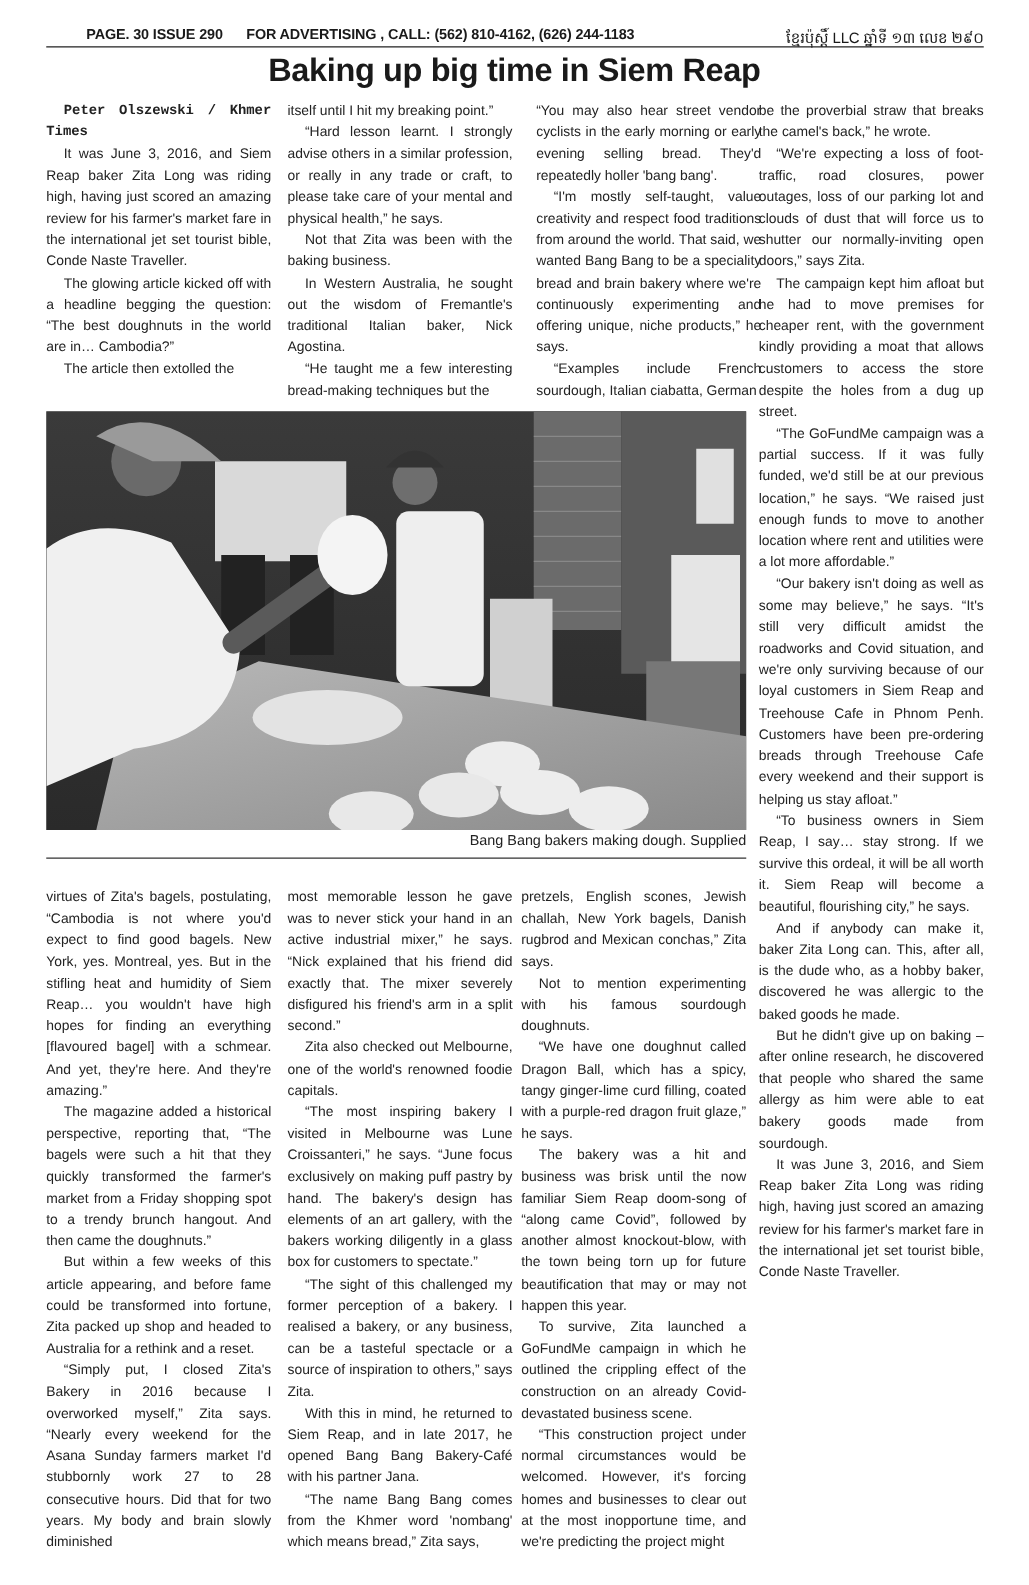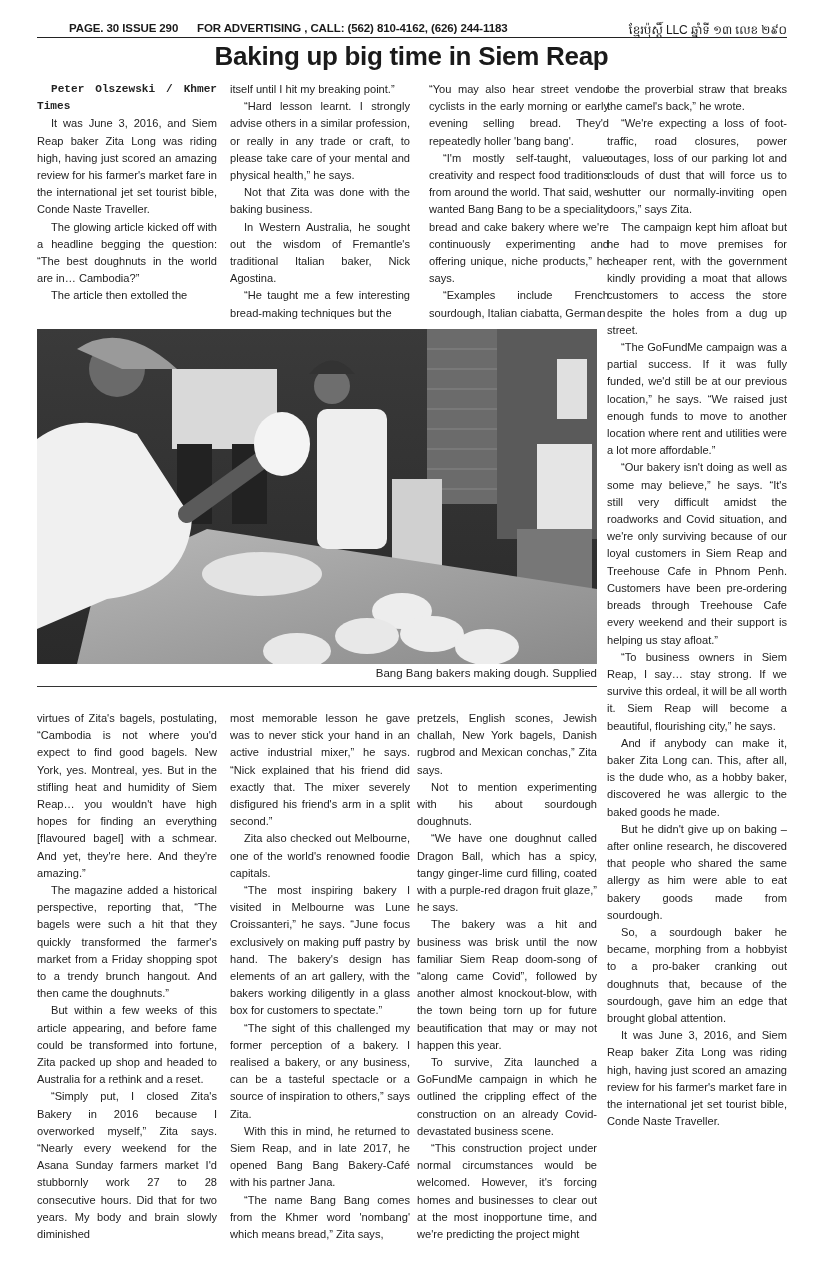--- a/index.html
+++ b/index.html
@@ -48,41 +48,40 @@
 <div class="col c1">
   <p class="byline">Peter Olszewski / Khmer Times</p>
   <p>It was June 3, 2016, and Siem Reap baker Zita Long was riding high, having just scored an amazing review for his farmer's market fare in the international jet set tourist bible, Conde Naste Traveller.</p>
   <p>The glowing article kicked off with a headline begging the question: “The best doughnuts in the world are in… Cambodia?”</p>
   <p>The article then extolled the</p>
 </div>
 
 <div class="col c2">
   <p class="noind">itself until I hit my breaking point.”</p>
   <p>“Hard lesson learnt. I strongly advise others in a similar profession, or really in any trade or craft, to please take care of your mental and physical health,” he says.</p>
-  <p>Not that Zita was done with the baking business.</p>
+  <p>Not that Zita was been with the baking business.</p>
   <p>In Western Australia, he sought out the wisdom of Fremantle's traditional Italian baker, Nick Agostina.</p>
   <p>“He taught me a few interesting bread-making techniques but the</p>
 </div>
 
 <div class="col c3">
   <p class="noind">“You may also hear street vendor cyclists in the early morning or early evening selling bread. They'd repeatedly holler 'bang bang'.</p>
-  <p>“I'm mostly self-taught, value creativity and respect food traditions from around the world. That said, we wanted Bang Bang to be a speciality bread and cake bakery where we're continuously experimenting and offering unique, niche products,” he says.</p>
+  <p>“I'm mostly self-taught, value creativity and respect food traditions from around the world. That said, we wanted Bang Bang to be a speciality bread and brain bakery where we're continuously experimenting and offering unique, niche products,” he says.</p>
   <p>“Examples include French sourdough, Italian ciabatta, German</p>
 </div>
 
 <div class="col c4">
   <p class="noind">be the proverbial straw that breaks the camel's back,” he wrote.</p>
   <p>“We're expecting a loss of foot-traffic, road closures, power outages, loss of our parking lot and clouds of dust that will force us to shutter our normally-inviting open doors,” says Zita.</p>
   <p>The campaign kept him afloat but he had to move premises for cheaper rent, with the government kindly providing a moat that allows customers to access the store despite the holes from a dug up street.</p>
   <p>“The GoFundMe campaign was a partial success. If it was fully funded, we'd still be at our previous location,” he says. “We raised just enough funds to move to another location where rent and utilities were a lot more affordable.”</p>
   <p>“Our bakery isn't doing as well as some may believe,” he says. “It's still very difficult amidst the roadworks and Covid situation, and we're only surviving because of our loyal customers in Siem Reap and Treehouse Cafe in Phnom Penh. Customers have been pre-ordering breads through Treehouse Cafe every weekend and their support is helping us stay afloat.”</p>
   <p>“To business owners in Siem Reap, I say… stay strong. If we survive this ordeal, it will be all worth it. Siem Reap will become a beautiful, flourishing city,” he says.</p>
   <p>And if anybody can make it, baker Zita Long can. This, after all, is the dude who, as a hobby baker, discovered he was allergic to the baked goods he made.</p>
   <p>But he didn't give up on baking – after online research, he discovered that people who shared the same allergy as him were able to eat bakery goods made from sourdough.</p>
-  <p>So, a sourdough baker he became, morphing from a hobbyist to a pro-baker cranking out doughnuts that, because of the sourdough, gave him an edge that brought global attention.</p>
   <p>It was June 3, 2016, and Siem Reap baker Zita Long was riding high, having just scored an amazing review for his farmer's market fare in the international jet set tourist bible, Conde Naste Traveller.</p>
 </div>
 
 <div class="photo" role="img" aria-label="Two bakers in caps kneading and shaping dough on a floured table in a bakery">
   <svg width="560" height="335" viewBox="0 0 560 335">
     <defs>
       <linearGradient id="bg" x1="0" y1="0" x2="0" y2="1">
         <stop offset="0" stop-color="#3a3a3a"></stop>
         <stop offset="1" stop-color="#2a2a2a"></stop>
       </linearGradient>
@@ -151,18 +150,18 @@
   <p class="noind">most memorable lesson he gave was to never stick your hand in an active industrial mixer,” he says. “Nick explained that his friend did exactly that. The mixer severely disfigured his friend's arm in a split second.”</p>
   <p>Zita also checked out Melbourne, one of the world's renowned foodie capitals.</p>
   <p>“The most inspiring bakery I visited in Melbourne was Lune Croissanteri,” he says. “June focus exclusively on making puff pastry by hand. The bakery's design has elements of an art gallery, with the bakers working diligently in a glass box for customers to spectate.”</p>
   <p>“The sight of this challenged my former perception of a bakery. I realised a bakery, or any business, can be a tasteful spectacle or a source of inspiration to others,” says Zita.</p>
   <p>With this in mind, he returned to Siem Reap, and in late 2017, he opened Bang Bang Bakery-Café with his partner Jana.</p>
   <p>“The name Bang Bang comes from the Khmer word 'nombang' which means bread,” Zita says,</p>
 </div>
 
 <div class="col b3">
   <p class="noind">pretzels, English scones, Jewish challah, New York bagels, Danish rugbrod and Mexican conchas,” Zita says.</p>
-  <p>Not to mention experimenting with his about sourdough doughnuts.</p>
+  <p>Not to mention experimenting with his famous sourdough doughnuts.</p>
   <p>“We have one doughnut called Dragon Ball, which has a spicy, tangy ginger-lime curd filling, coated with a purple-red dragon fruit glaze,” he says.</p>
   <p>The bakery was a hit and business was brisk until the now familiar Siem Reap doom-song of “along came Covid”, followed by another almost knockout-blow, with the town being torn up for future beautification that may or may not happen this year.</p>
   <p>To survive, Zita launched a GoFundMe campaign in which he outlined the crippling effect of the construction on an already Covid-devastated business scene.</p>
   <p>“This construction project under normal circumstances would be welcomed. However, it's forcing homes and businesses to clear out at the most inopportune time, and we're predicting the project might</p>
 </div>
 
 </body></html>

